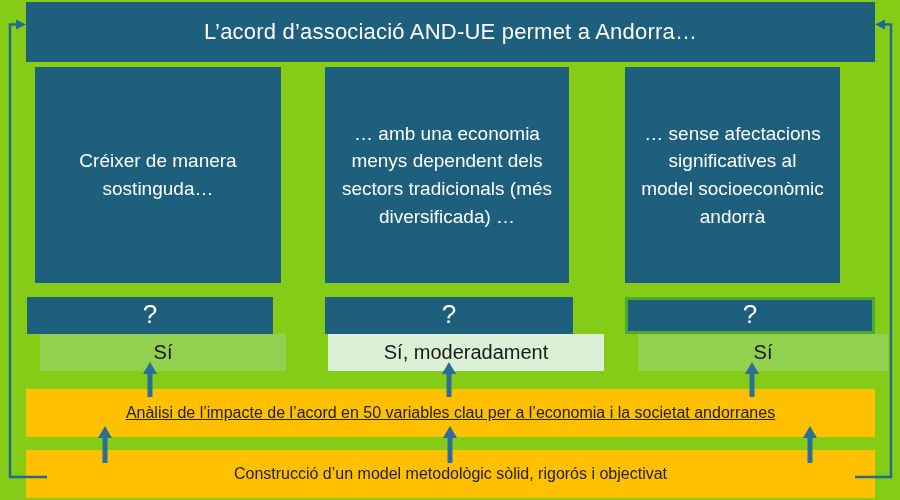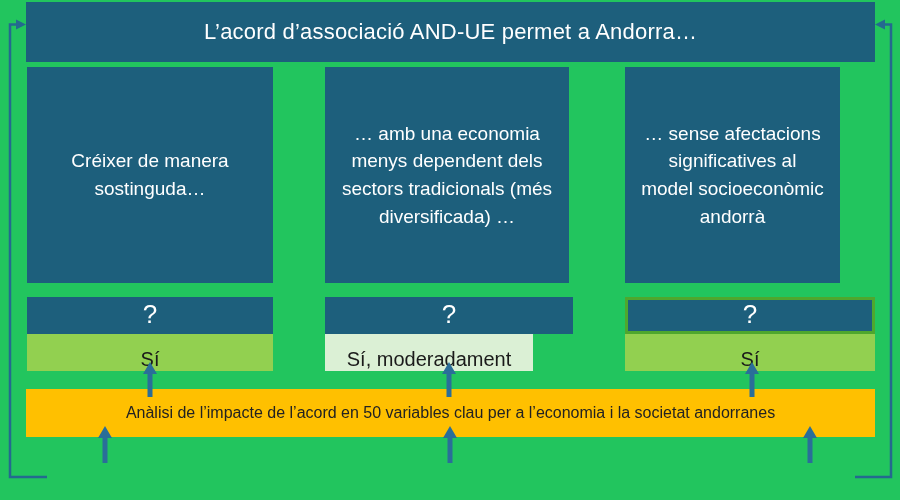--- a/index.html
+++ b/index.html
@@ -3,21 +3,21 @@
 <meta charset="utf-8">
 <style>
   * { margin: 0; padding: 0; box-sizing: border-box; }
   html, body { background: #ffffff; }
   body { font-family: "Liberation Sans", sans-serif; }
 
   .canvas {
     position: relative;
     width: 900px;
     height: 500px;
-    background: #22c55e;
+    background: #84cc16;
     overflow: hidden;
   }
 
   .teal-fill { background: #1d5f7c; color: #ffffff; }
 
   .banner {
     position: absolute;
     left: 26px; top: 2px;
     width: 849px; height: 60px;
     display: flex; align-items: center; justify-content: center;
@@ -28,58 +28,59 @@
 
   .hyp-box {
     position: absolute;
     top: 67px; height: 216px;
     display: flex; align-items: center; justify-content: center;
     text-align: center;
     font-size: 19px;
     line-height: 1.45;
     padding: 0 16px;
   }
-  .hyp-box.c1 { left: 27px;  width: 246px; }
+  .hyp-box.c1 { left: 35px;  width: 246px; }
   .hyp-box.c2 { left: 325px; width: 244px; }
   .hyp-box.c3 { left: 625px; width: 215px; }
 
   .q-strip {
     position: absolute;
     top: 297px; height: 37px;
     display: flex; align-items: center; justify-content: center;
     font-size: 26px;
     line-height: 1;
     padding-bottom: 3px;
   }
   .q-strip.c1 { left: 27px;  width: 246px; }
   .q-strip.c2 { left: 325px; width: 248px; }
   .q-strip.c3 { left: 625px; width: 250px; border: 3px solid #4ea72e; }
 
   .a-strip {
     position: absolute;
     top: 334px; height: 37px;
-    display: flex; align-items: flex-end; justify-content: center;
+    display: flex; align-items: center; justify-content: center;
     font-size: 20px;
     color: #1a1a1a;
+    margin-left: 13px;
   }
   .a-strip.c1 { left: 27px;  width: 246px; background: #92d050; }
-  .a-strip.c2 { left: 325px; width: 208px; background: #dbf0d5; }
+  .a-strip.c2 { left: 315px; width: 276px; background: #dbf0d5; }
   .a-strip.c3 { left: 625px; width: 250px; background: #92d050; }
 
   .amber-bar {
     position: absolute;
     left: 26px;
     width: 849px; height: 48px;
     background: #ffc000;
     color: #222222;
     display: flex; align-items: center; justify-content: center;
     text-align: center;
     font-size: 16px;
   }
-  .amber-bar.analysis    { top: 389px; }
+  .amber-bar.analysis    { top: 389px; text-decoration: underline; }
   .amber-bar.methodology { top: 450px; }
 
   .overlay {
     position: absolute;
     left: 0; top: 0;
     width: 900px; height: 500px;
     pointer-events: none;
   }
 </style>
 </head>
@@ -117,20 +118,23 @@
   <div class="a-strip c2">
     <span>Sí, moderadament</span>
   </div>
   <div class="a-strip c3">
     <span>Sí</span>
   </div>
 
   <div class="amber-bar analysis">
     <span>Anàlisi de l’impacte de l’acord en 50 variables clau per a l’economia i la societat andorranes</span>
   </div>
+  <div class="amber-bar methodology">
+    <span>Construcció d’un model metodològic sòlid, rigorós i objectivat</span>
+  </div>
 
   <svg class="overlay" viewBox="0 0 900 500">
 
     <g fill="#2a6e99">
       <g>
         <rect x="147.5" y="373" width="5" height="24"></rect>
         <polygon points="150,362 143,374 157,374"></polygon>
       </g>
       <g>
         <rect x="446.5" y="373" width="5" height="24"></rect>

